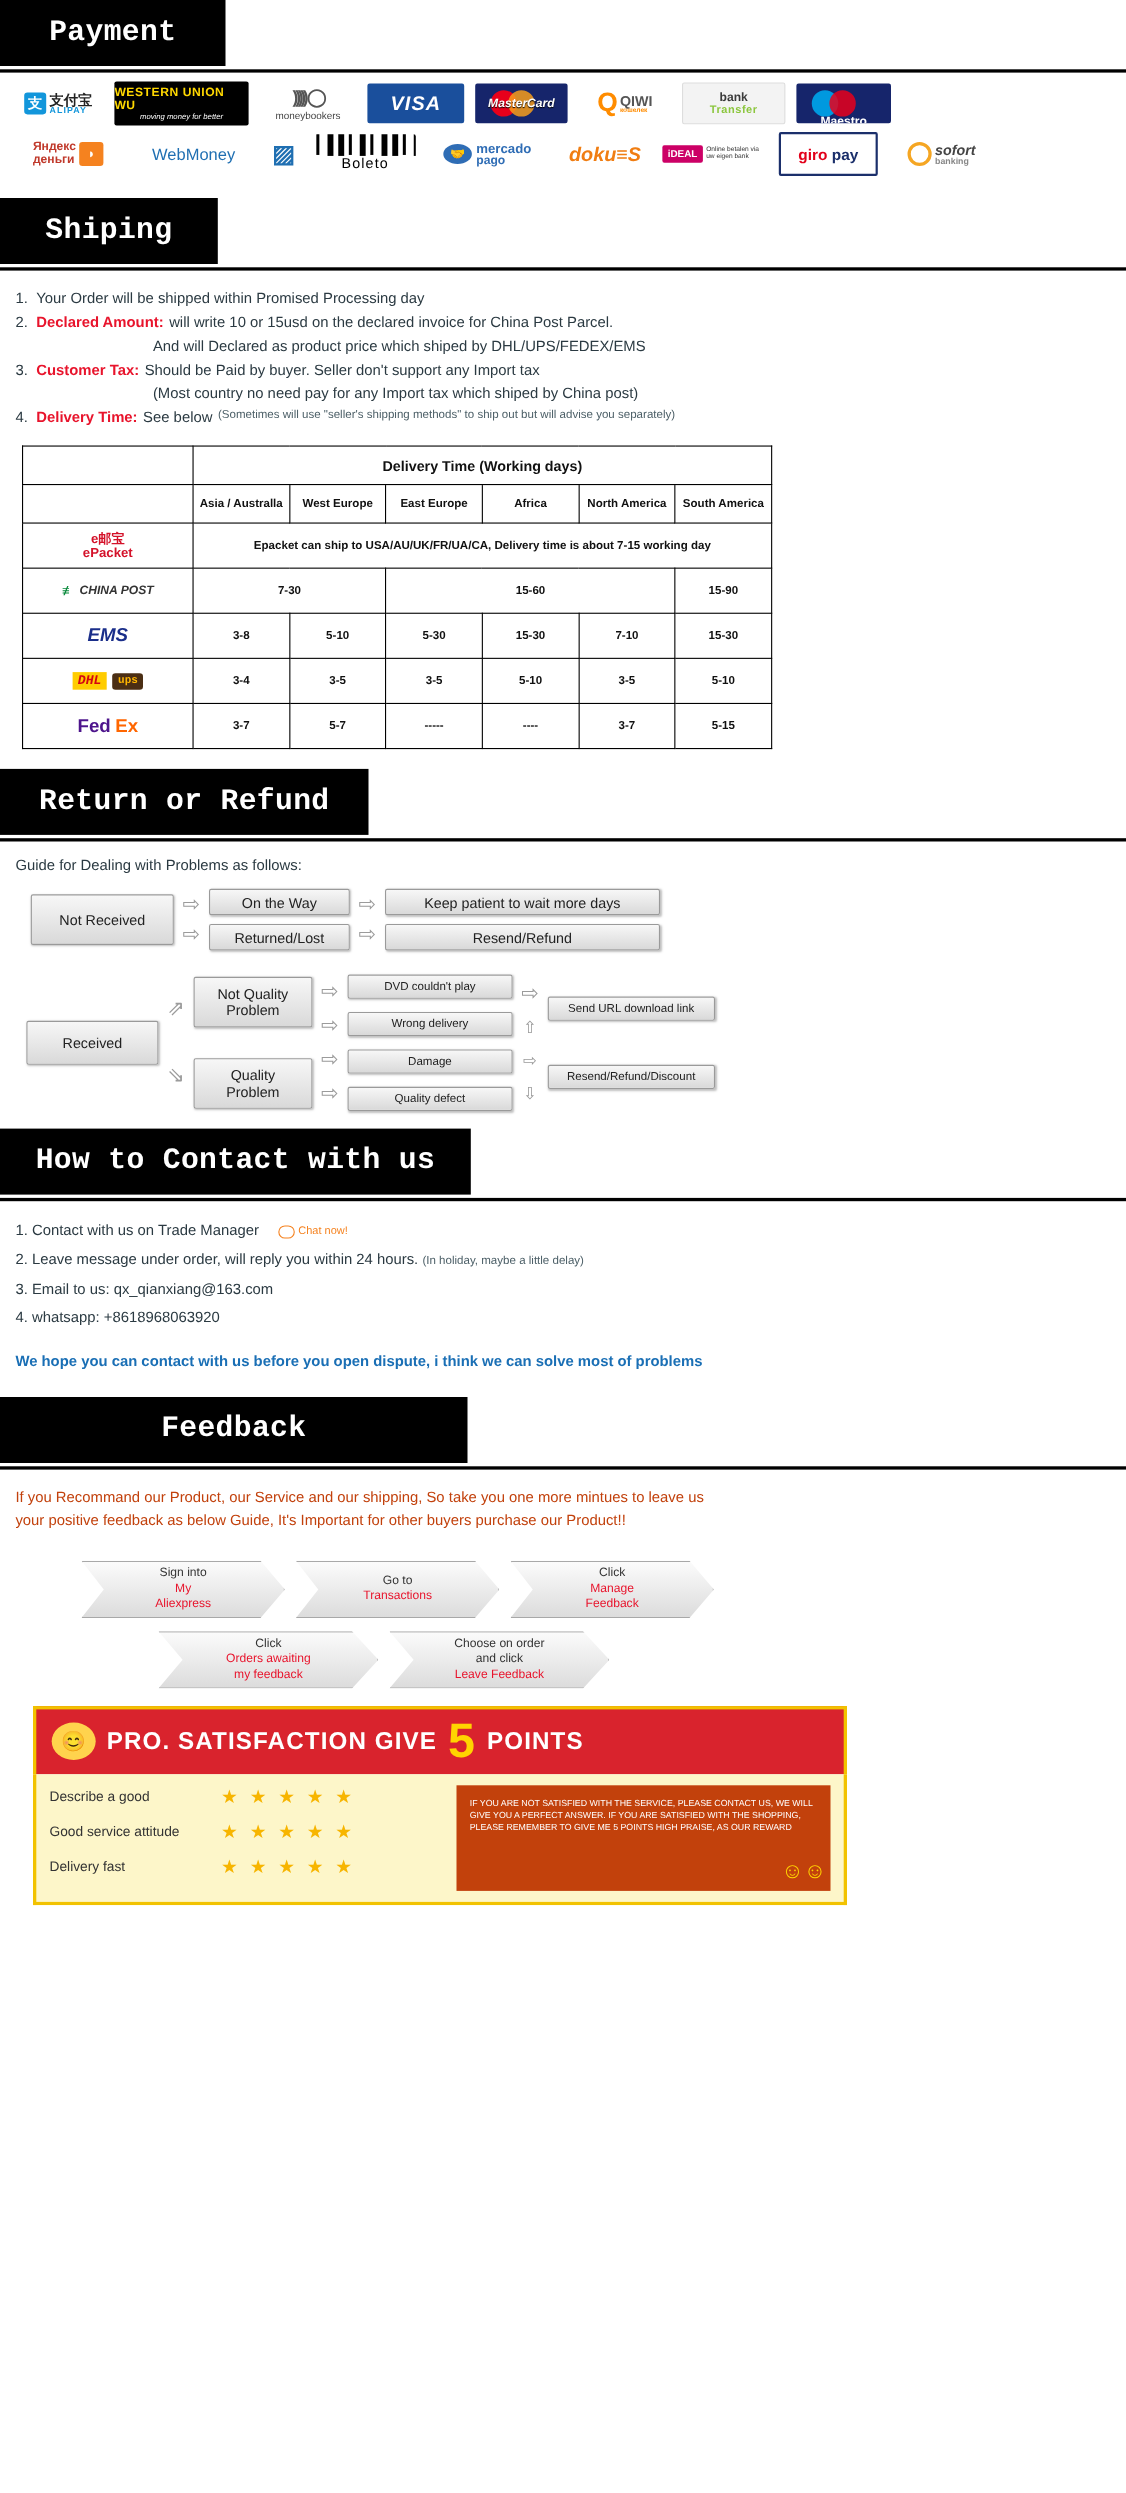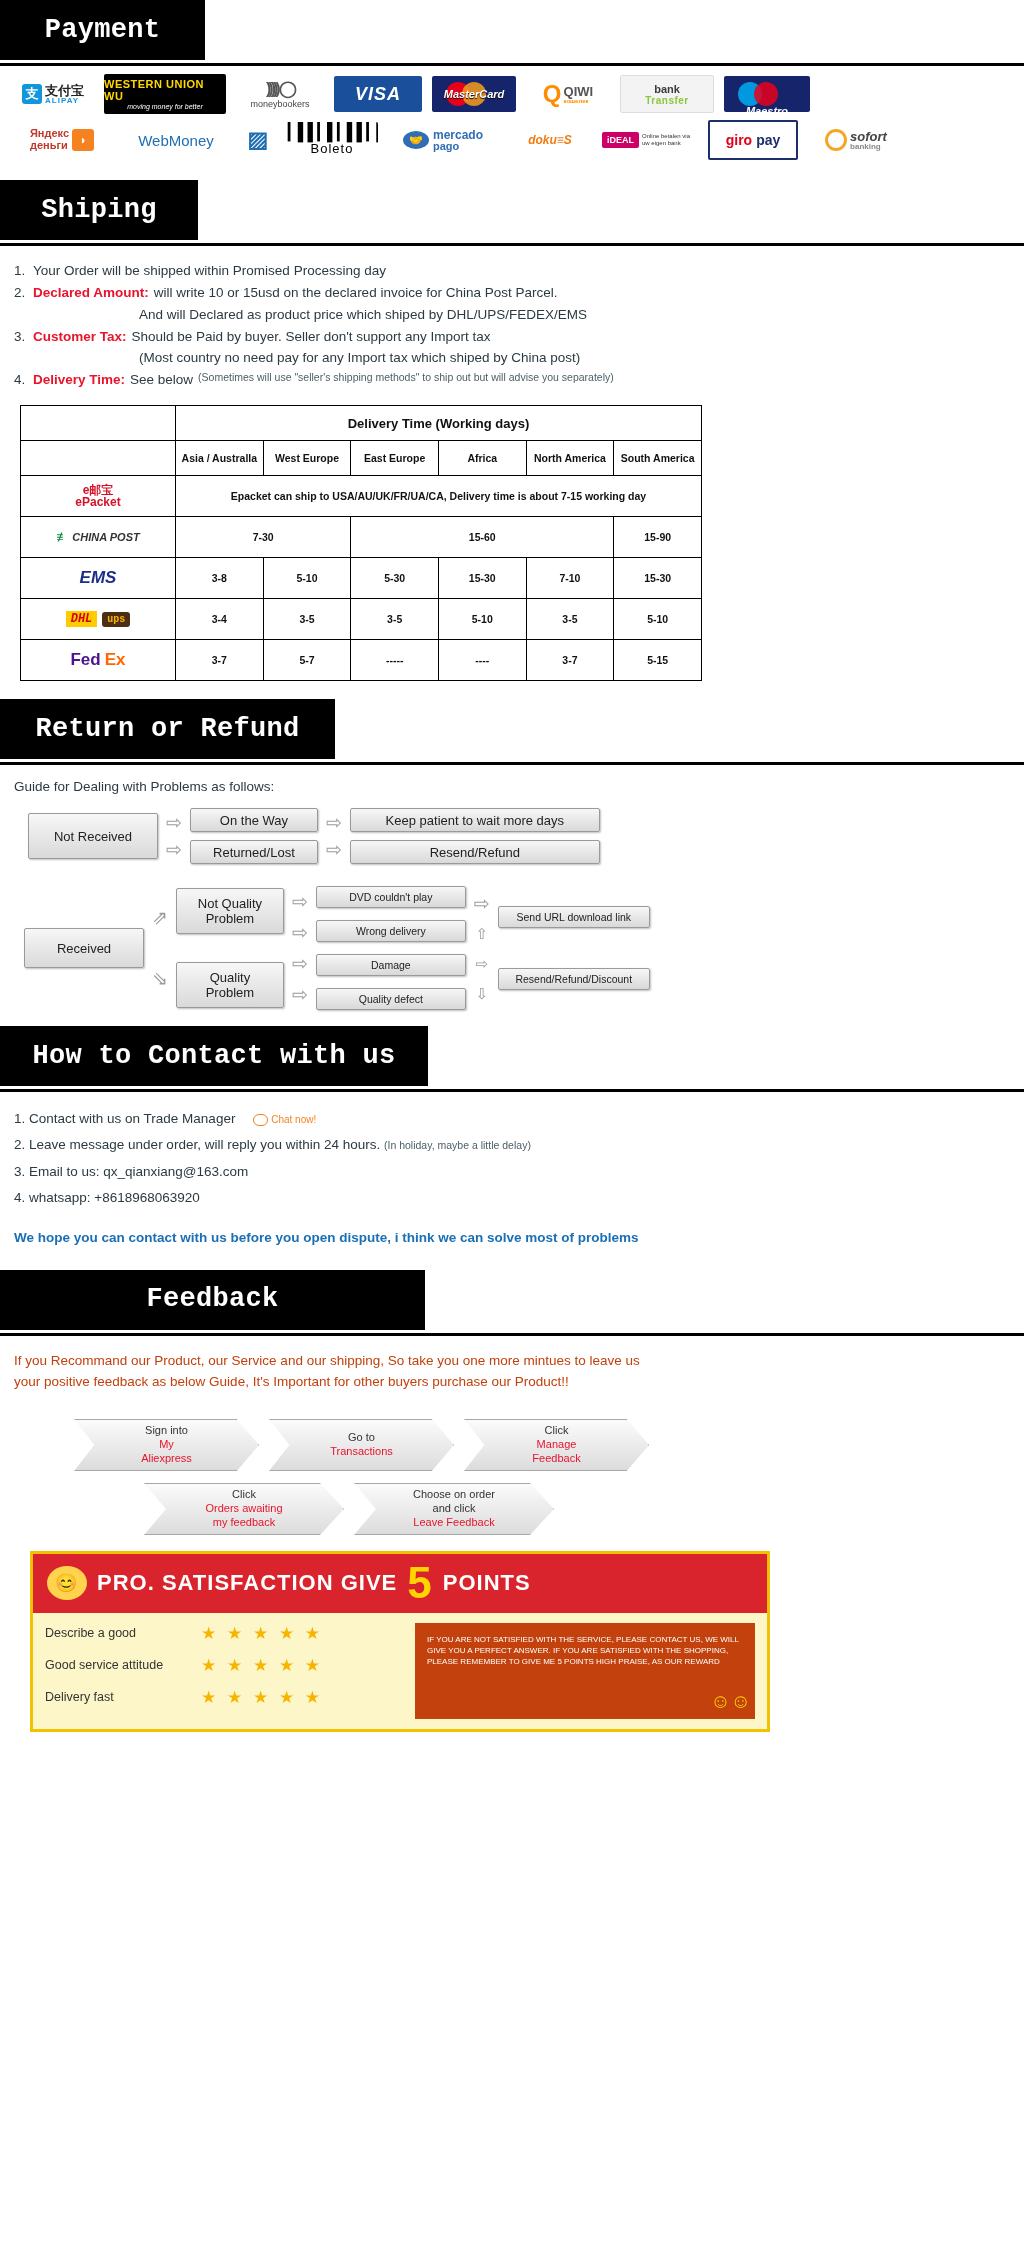--- a/index.html
+++ b/index.html
@@ -55,42 +55,42 @@
 
   .l-bank{width:92px;background:#f3f3f3;color:#4a4a4a;flex-direction:column;
           border:1px solid #ddd;gap:0;}
   .l-bank .t1{font-size:11px;font-weight:800;color:#3b3b3b;}
   .l-bank .t2{font-size:10px;font-weight:700;color:#8cc63e;letter-spacing:.5px;}
 
   .l-maestro{width:86px;background:#16256b;color:#fff;position:relative;}
   .l-maestro .c1,.l-maestro .c2{position:absolute;top:6px;width:24px;height:24px;border-radius:50%;}
   .l-maestro .c1{left:14px;background:#0099df;}
   .l-maestro .c2{left:30px;background:#e8001b;opacity:.85;}
-  .l-maestro .t{position:relative;z-index:2;font-size:11px;font-weight:800;font-style:italic;margin-top:34px;}
+  .l-maestro .t{position:relative;z-index:2;font-size:11px;font-weight:800;margin-top:34px;}
 
   .l-yandex{width:100px;background:#fff;gap:3px;}
   .l-yandex .t{display:flex;flex-direction:column;line-height:1.05;color:#c0392b;}
   .l-yandex .t b{font-size:11px;font-weight:800;}
   .l-yandex .w{width:22px;height:22px;background:#f5821f;border-radius:3px;
                display:flex;align-items:center;justify-content:center;color:#fff;font-size:12px;}
 
   .l-wm{width:108px;background:#fff;color:#1f6fb2;font-size:15px;font-weight:400;}
   .l-wmi{width:36px;background:#fff;color:#1f6fb2;font-size:22px;}
   .l-boleto{width:92px;background:#fff;flex-direction:column;color:#000;gap:0;}
   .l-boleto .bars{font-size:18px;letter-spacing:-1px;line-height:.9;font-family:"Liberation Mono",monospace;}
   .l-boleto .t{font-size:13px;font-weight:400;letter-spacing:1px;}
 
   .l-mp{width:110px;background:#fff;gap:4px;}
   .l-mp .h{width:26px;height:18px;background:#2f6db5;border-radius:50%;color:#fff;
            display:flex;align-items:center;justify-content:center;font-size:11px;}
   .l-mp .t{display:flex;flex-direction:column;line-height:1;color:#2f6db5;}
   .l-mp .t b{font-size:12px;}
   .l-mp .t i{font-size:11px;font-style:normal;}
 
-  .l-doku{width:84px;background:#fff;color:#f07d12;font-size:12px;font-weight:800;font-style:italic;}
+  .l-doku{width:84px;background:#fff;color:#f07d12;font-size:18px;font-weight:800;font-style:italic;}
   .l-ideal{width:96px;background:#fff;gap:3px;}
   .l-ideal .box{background:#cc0066;color:#fff;font-size:9px;font-weight:800;padding:3px 5px;border-radius:2px;}
   .l-ideal .t{font-size:6px;color:#333;line-height:1.1;font-weight:400;}
 
   .l-giro{width:86px;background:#fff;border:2px solid #1b2f6b;gap:0;}
   .l-giro .g{color:#e2001a;font-size:14px;font-weight:800;padding:0 2px;}
   .l-giro .p{color:#1b2f6b;font-size:14px;font-weight:800;padding:0 2px;}
 
   .l-sofort{width:96px;background:#fff;gap:3px;}
   .l-sofort .ring{width:16px;height:16px;border:3px solid #f5a623;border-radius:50%;}

